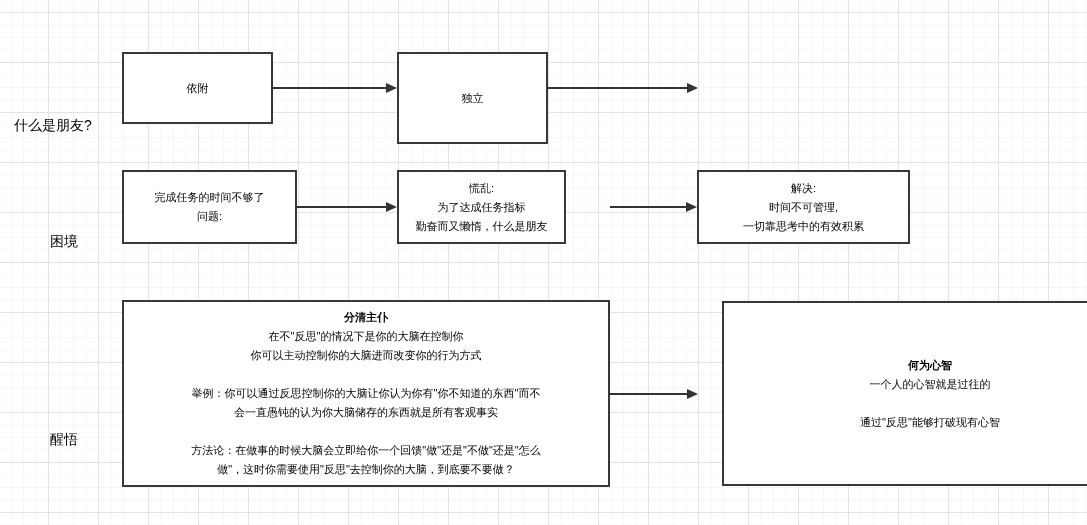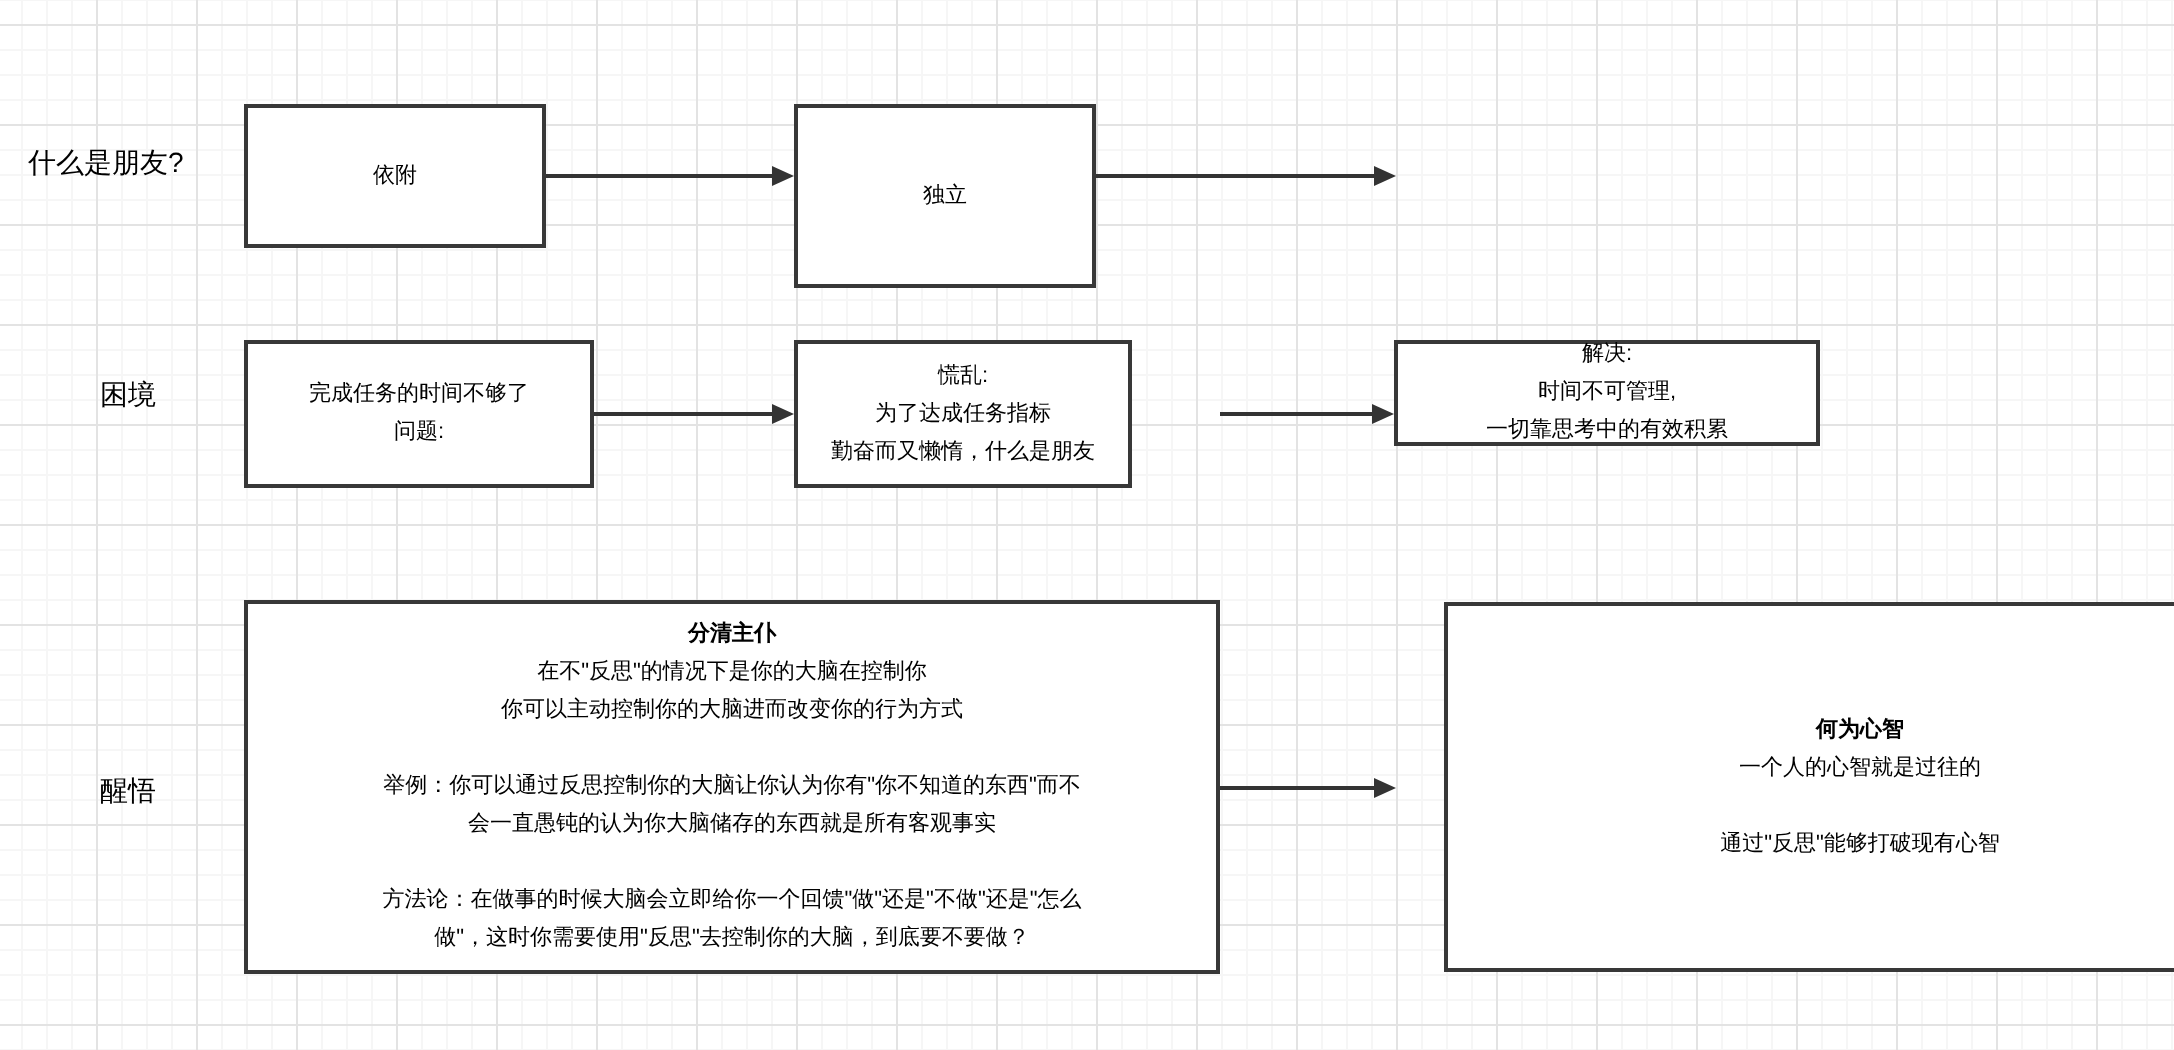--- a/index.html
+++ b/index.html
@@ -19,20 +19,21 @@
     background-size:50px 50px, 50px 50px, 12.5px 12.5px, 12.5px 12.5px;
     background-position:-2px 12px, -2px 12px, -2px -0.5px, -2px -0.5px;
   }
 
   .row-label {
     position:absolute;
     font-size:14px;
     line-height:16px;
     color:#000;
     white-space:nowrap;
+    margin-top:44px;
   }
 
   .shape {
     position:absolute;
     background:#ffffff;
     border:2px solid #383838;
     display:flex;
     align-items:center;
     justify-content:center;
   }
@@ -106,21 +107,21 @@
         <div class="tline">为了达成任务指标</div>
         <div class="tline">勤奋而又懒惰，什么是朋友</div>
       </div>
   </div>
 
   <div class="arrow" style="left:610px; top:201px; width:87px">
     <div class="arrow-line"></div>
     <div class="arrow-head"></div>
   </div>
 
-  <div class="shape" style="left:697px; top:170px; width:213px; height:53px">
+  <div class="shape" style="left:697px; top:170px; width:213px; height:74px">
     <div class="box-lines">
         <div class="tline">解决:</div>
         <div class="tline">时间不可管理,</div>
         <div class="tline">一切靠思考中的有效积累</div>
       </div>
   </div>
 
   <div class="row-label" style="left:50px; top:387px">醒悟</div>
 
   <div class="shape top" style="left:122px; top:300px; width:488px; height:187px">

